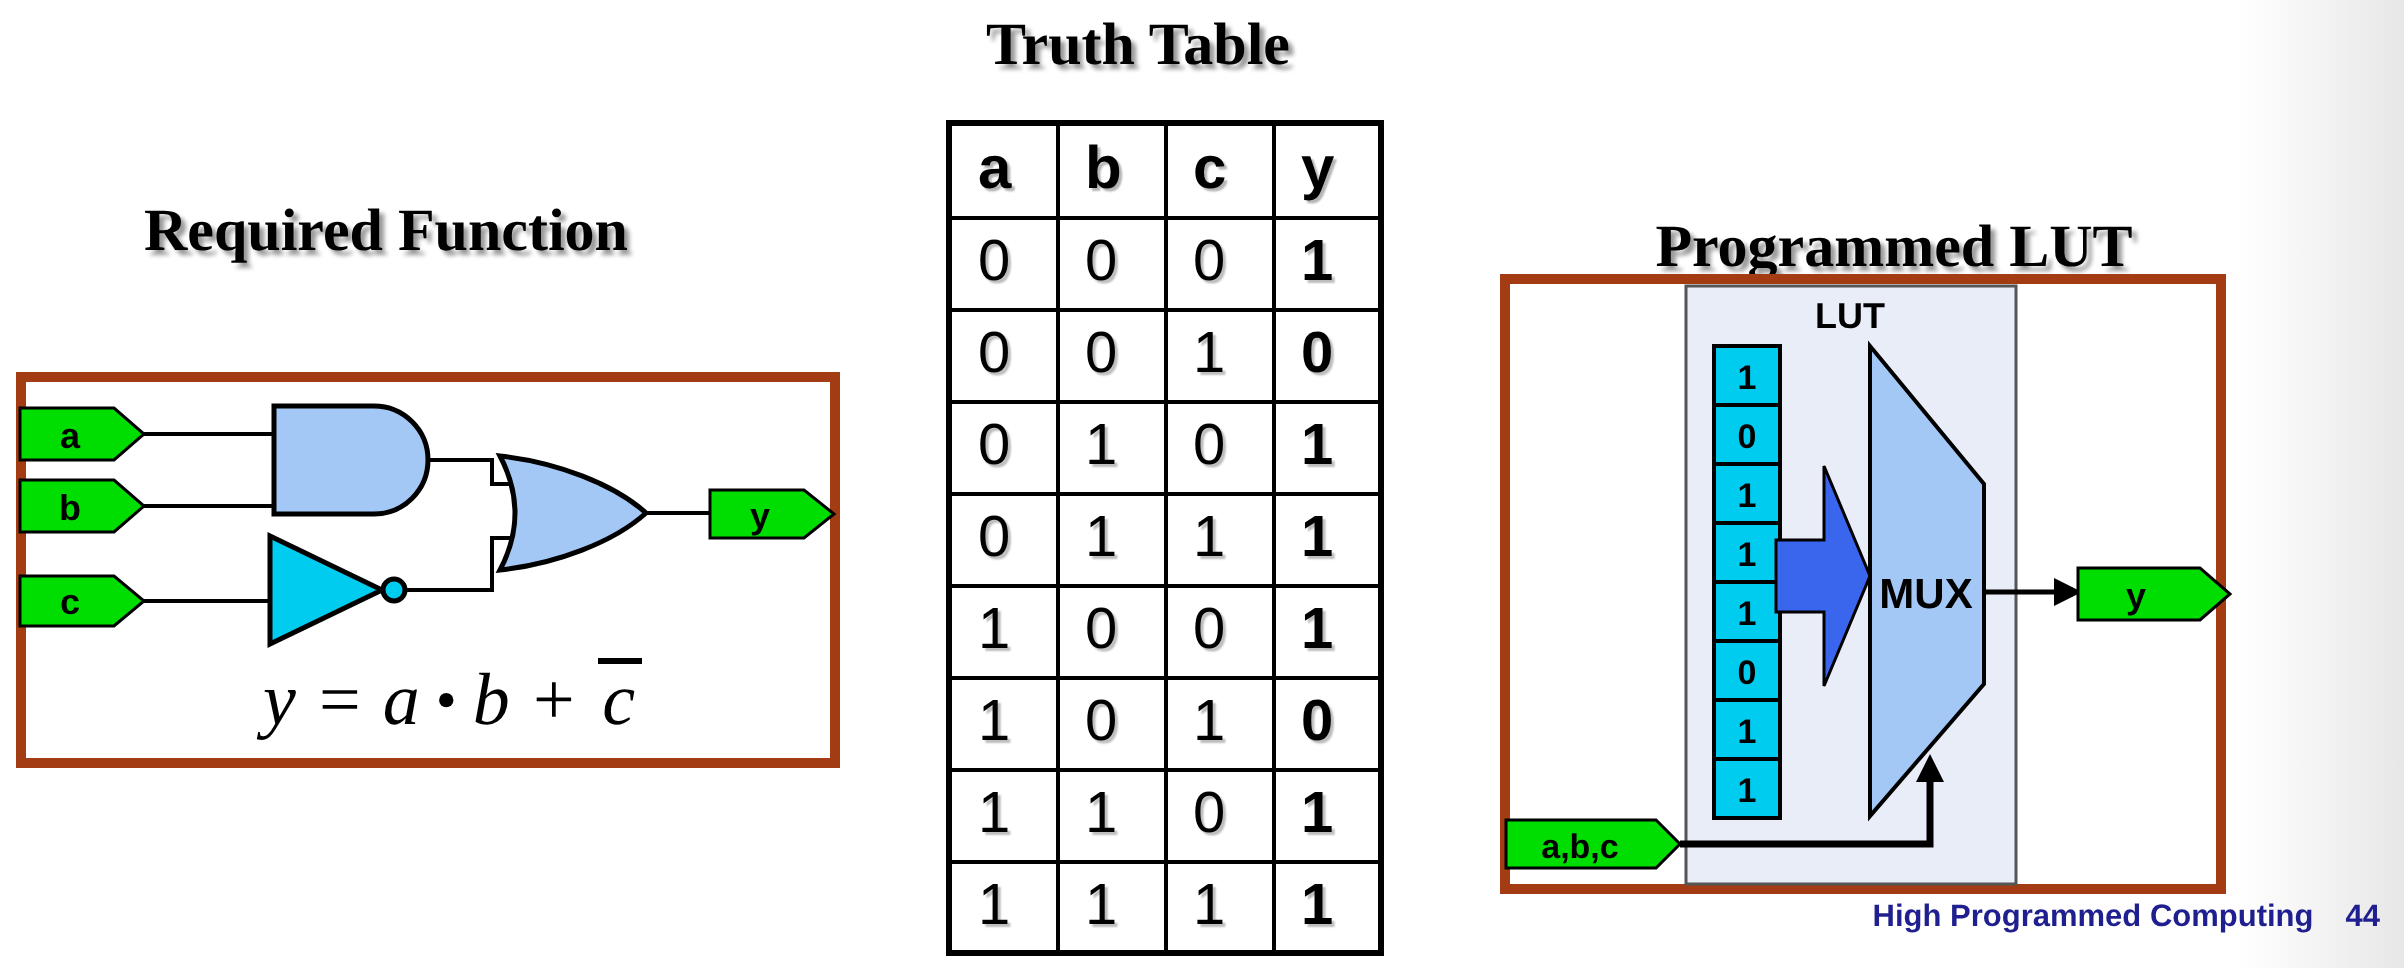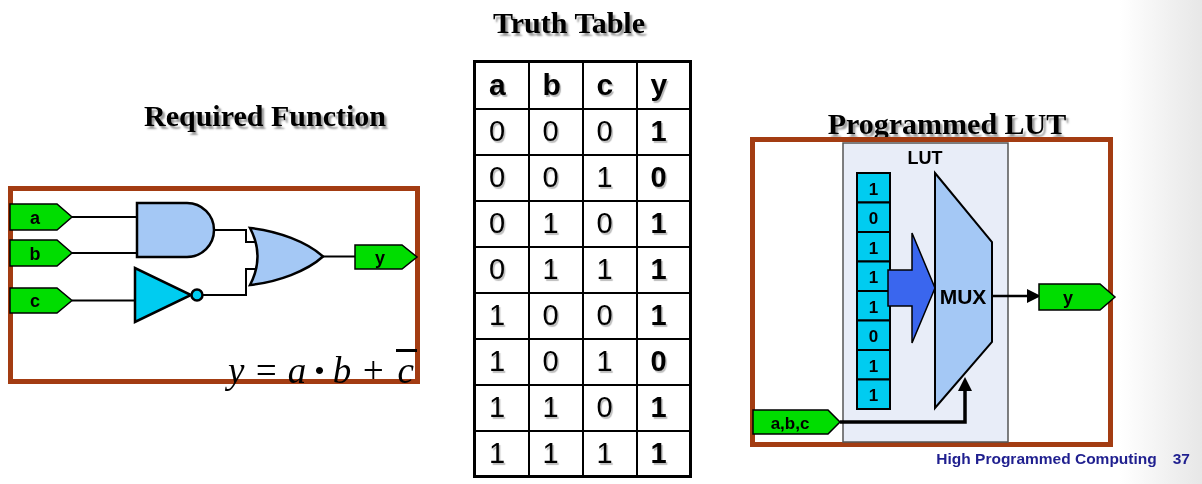--- a/index.html
+++ b/index.html
@@ -17,34 +17,33 @@
   }
   .slide-title {
     position: absolute;
     font-family: Liberation Serif, serif;
     font-weight: bold;
     font-size: 30px;
     color: #000;
     text-shadow: 2.5px 2.5px 2px #9a9a9a;
     white-space: nowrap;
   }
-  #title-required { left: 28px; top: 99px; width: 330px; text-align: right; margin-left: 28px; }
+  #title-required { left: 28px; top: 99px; width: 330px; text-align: center; }
   #title-truth   { left: 443px; top: 6px;  width: 252px; text-align: center; }
   #title-lut     { left: 772px; top: 71px; width: 350px; text-align: center; margin-top: 36px; }
 
   
   .formula {
     position: absolute;
     left: 30px; top: 329px; width: 392px;
-    text-align: right;
+    text-align: center;
     font-family: "Liberation Serif", serif;
     font-style: italic;
     font-size: 37px;
     color: #000;
-    margin-top: 20px;
   }
   .formula span { margin: 0 5px; }
   .formula .bullet { font-style: normal; font-size: 30px; vertical-align: 2px; margin: 0 3px; }
   .formula .neg {
     display: inline-block;
     border-top: 3px solid #000;
     padding: 0 3px 0 2px;
     line-height: 1.05;
   }
 
@@ -229,16 +228,16 @@
       <text x="318" y="167" text-anchor="middle" font-size="18" font-weight="bold" fill="#000">y</text>
     </g>
 
     <g>
       <polygon points="3,273 78,273 90,285 78,297 3,297" stroke="#000" stroke-width="1.5" fill="#00DD00"></polygon>
       <text x="40" y="292" text-anchor="middle" font-size="17" font-weight="bold" fill="#000">a,b,c</text>
     </g>
   </svg>
 
   <div class="footer">
-    <span>High Programmed Computing</span><span class="page">37</span>
+    <span>High Programmed Computing</span><span class="page">44</span>
   </div>
 
 </div>
 
 </body></html>

